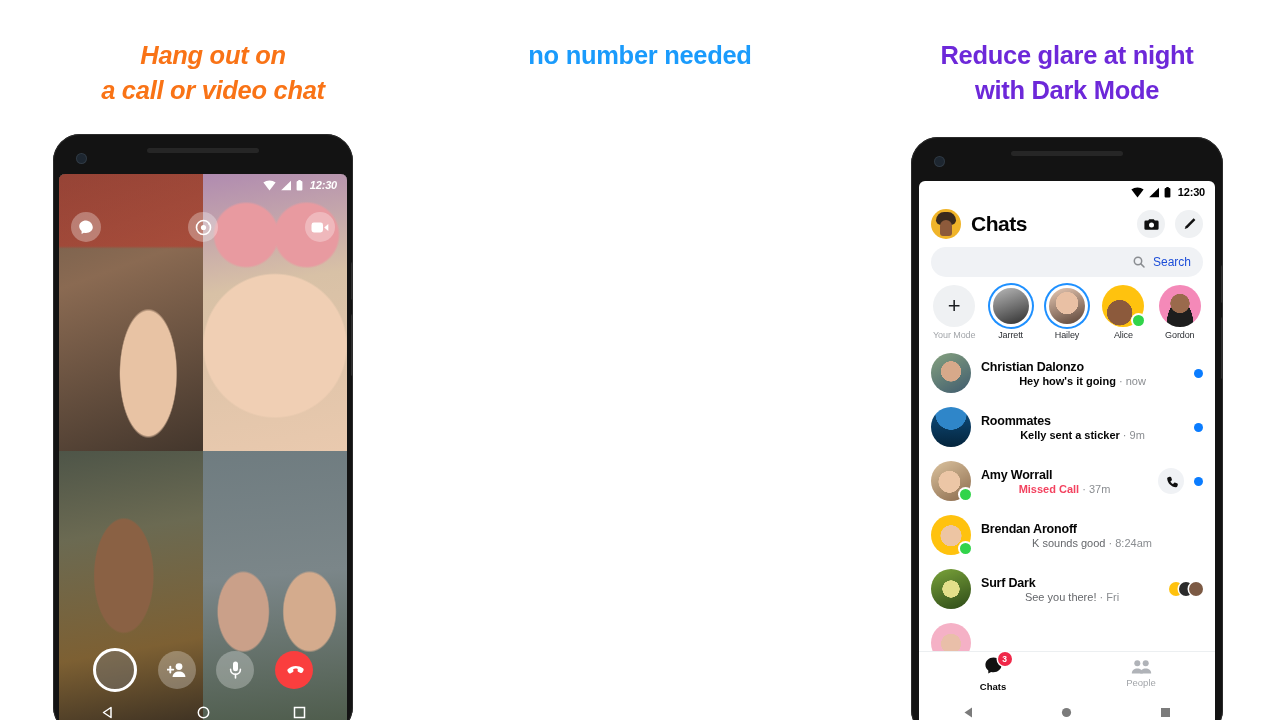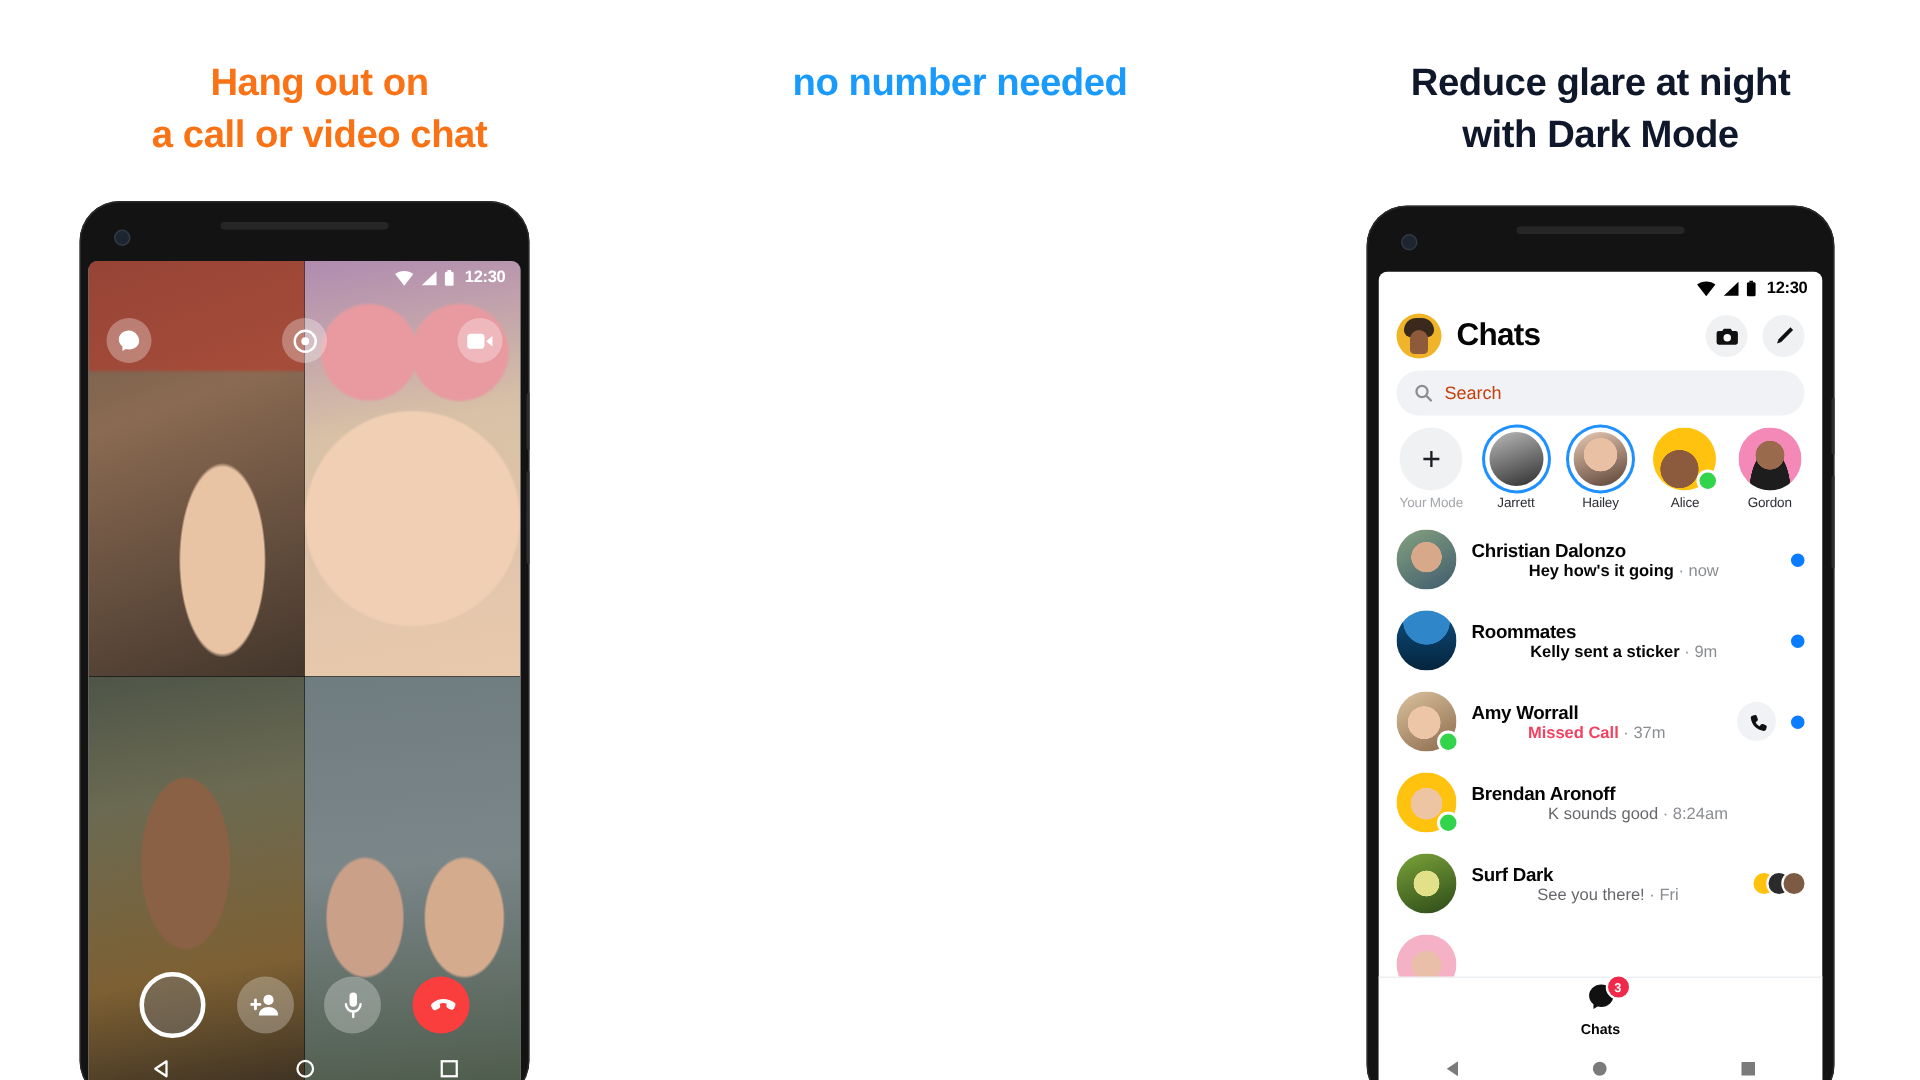--- a/index.html
+++ b/index.html
@@ -6,21 +6,21 @@
   html, body {
     width: 1280px; height: 720px;
     background: #ffffff;
     font-family: "Liberation Sans", sans-serif;
     overflow: hidden;
   }
   .stage { position: relative; width: 1280px; height: 720px; }
 
   
   .panel { position: absolute; top: 0; height: 720px; }
-  #panel-call { left: 0; width: 426px; }
+  #panel-call { left: 0; width: 426px; font-style: italic; }
   #panel-message { left: 427px; width: 426px; }
   #panel-dark { left: 854px; width: 426px; }
 
   .headline {
     position: absolute; top: 38px; left: 0; width: 100%;
     text-align: center;
     font-size: 25.5px; font-weight: bold; line-height: 35px;
     letter-spacing: -0.3px;
   }
   .headline .l2 { display: block; }
@@ -70,21 +70,21 @@
 
   .appbar { display: flex; align-items: center; padding: 6px 12px 4px 12px; gap: 10px; }
   .me-avatar { width: 30px; height: 30px; border-radius: 50%; flex: 0 0 auto; position: relative; overflow: hidden; background: #f0b429; }
   .me-avatar::before { content:""; position:absolute; left:5px; top:3px; width:20px; height:13px; border-radius:10px 10px 6px 6px; background:#3a2a1d; }
   .me-avatar::after  { content:""; position:absolute; left:9px; top:11px; width:12px; height:16px; border-radius:6px 6px 3px 3px; background:#8d5a3b; }
   .appbar-title { font-size: 21px; font-weight: bold; letter-spacing: -0.5px; flex: 1; }
   .round-btn { width: 28px; height: 28px; border-radius: 50%; display: flex; align-items: center; justify-content: center; flex: 0 0 auto; }
   .light .round-btn { background: #eff1f3; }
 
   .searchbar { margin: 4px 12px 6px 12px; height: 30px; border-radius: 16px; display: flex; align-items: center; gap: 8px; padding: 0 12px; font-size: 12px; }
-  .light .searchbar { background: #f0f2f5; color: #c2410c; }
+  .light .searchbar { background: #f0f2f5; color: #1d4ed8; justify-content: flex-end; }
 
   .stories { display: flex; padding: 2px 8px 6px 8px; gap: 2px; }
   .story { flex: 1; display: flex; flex-direction: column; align-items: center; gap: 3px; }
   .story-av { width: 42px; height: 42px; border-radius: 50%; position: relative; overflow: visible; }
   .story-av .inner { position: absolute; inset: 0; border-radius: 50%; overflow: hidden; }
   .story-av.ring { box-shadow: 0 0 0 2px #1e90ff; }
   .story-av.ring .inner { inset: 3px; }
   .story-name { font-size: 9px; letter-spacing: -0.1px; }
   .light .story-name { color: #2b2e33; }
   .light .story-name.muted { color: #a3a6aa; }
@@ -418,39 +418,48 @@
           <div class="bottomnav">
             <div class="navitem">
               <div class="nav-ico-wrap">
                 <svg width="19" height="19" viewBox="0 0 19 19">
                     <path d="M9.5 1.4c-4.5 0-8.1 3.3-8.1 7.4 0 2.3 1.1 4.3 2.9 5.7v3.1l2.8-1.6c.8.2 1.6.3 2.4.3 4.5 0 8.1-3.3 8.1-7.5S14 1.4 9.5 1.4z" fill="#111"></path>
                   </svg>
                 <span class="badge">3</span>
               </div>
               <div class="nav-label active">Chats</div>
             </div>
+            <div class="navitem">
+              <svg width="21" height="16" viewBox="0 0 21 16">
+                  <circle cx="6.3" cy="4.2" r="3" fill="#b0b3b8"></circle>
+                  <circle cx="14.7" cy="4.2" r="3" fill="#b0b3b8"></circle>
+                  <path d="M.8 14.5c0-3.1 2.5-4.9 5.5-4.9s5.5 1.8 5.5 4.9z" fill="#b0b3b8"></path>
+                  <path d="M9.2 14.5c0-3.1 2.5-4.9 5.5-4.9s5.5 1.8 5.5 4.9z" fill="#b0b3b8"></path>
+                </svg>
+              <div class="nav-label idle">People</div>
+            </div>
           </div>
 
           <div class="navbar-android">
             <svg width="13" height="13" viewBox="0 0 13 13">
                 <path d="M10 1.5 2.5 6.5 10 11.5z" fill="#7b7b7b"></path>
               </svg>
             <svg width="13" height="13" viewBox="0 0 13 13">
                 <circle cx="6.5" cy="6.5" r="4.6" fill="#7b7b7b"></circle>
               </svg>
             <svg width="13" height="13" viewBox="0 0 13 13">
                 <rect x="2" y="2" width="9" height="9" fill="#7b7b7b"></rect>
               </svg>
           </div>
         </div>
       </div>
     </div>
   </div>
 
   <div class="panel" id="panel-dark">
-    <div class="headline" style="color:#0f172a">
+    <div class="headline" style="color:#6d28d9">
       <span>Reduce glare at night</span>
       <span class="l2">with Dark Mode</span>
     </div>
 
   </div>
 
 </div>
 
 </body></html>

